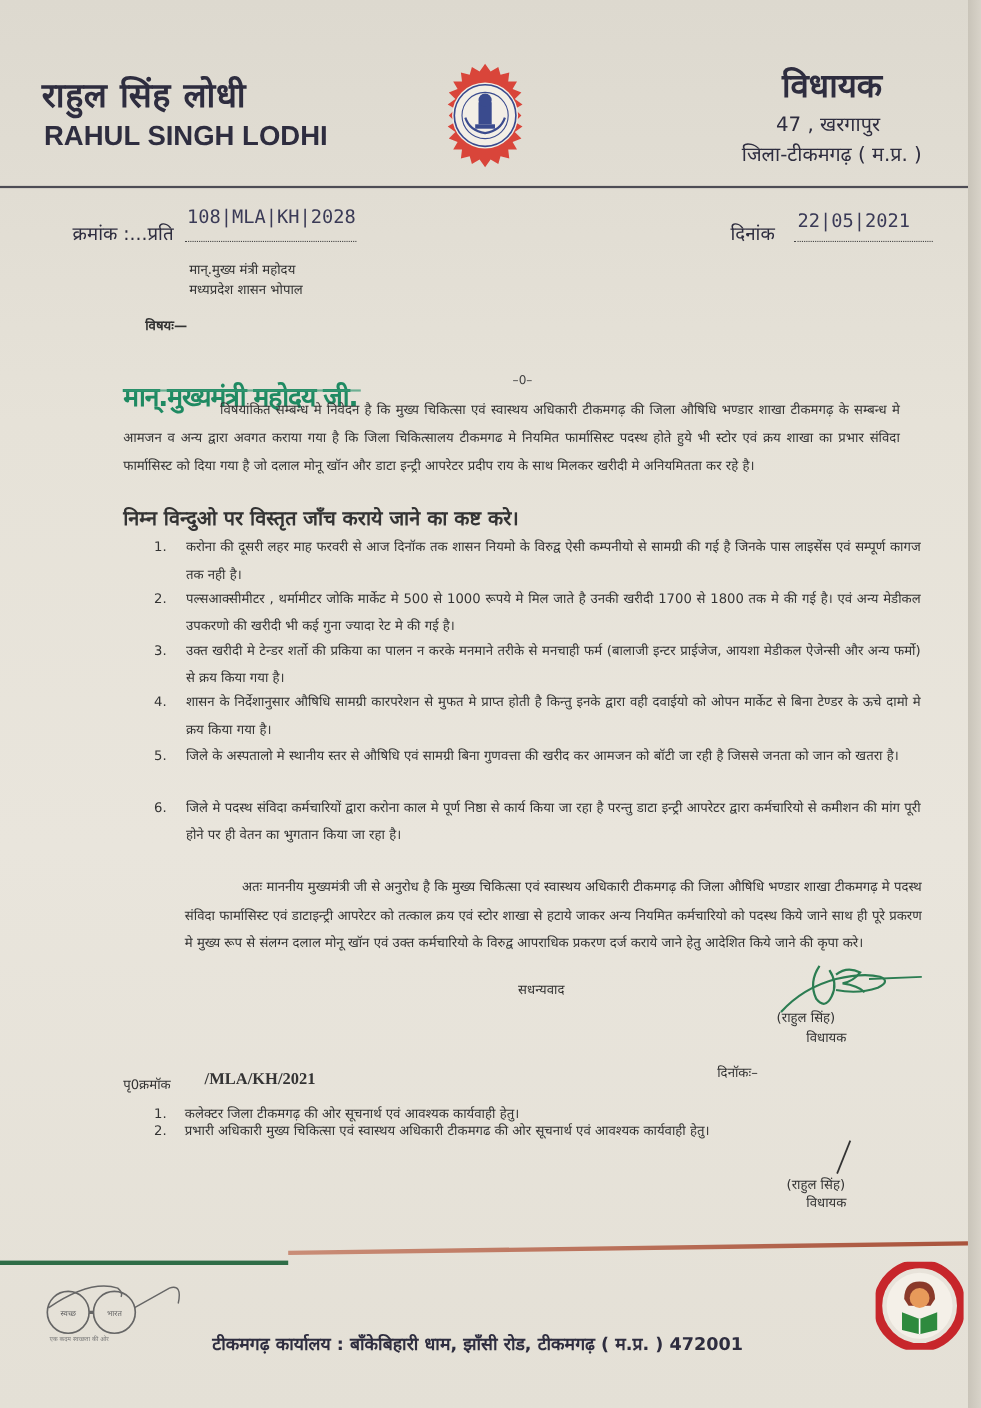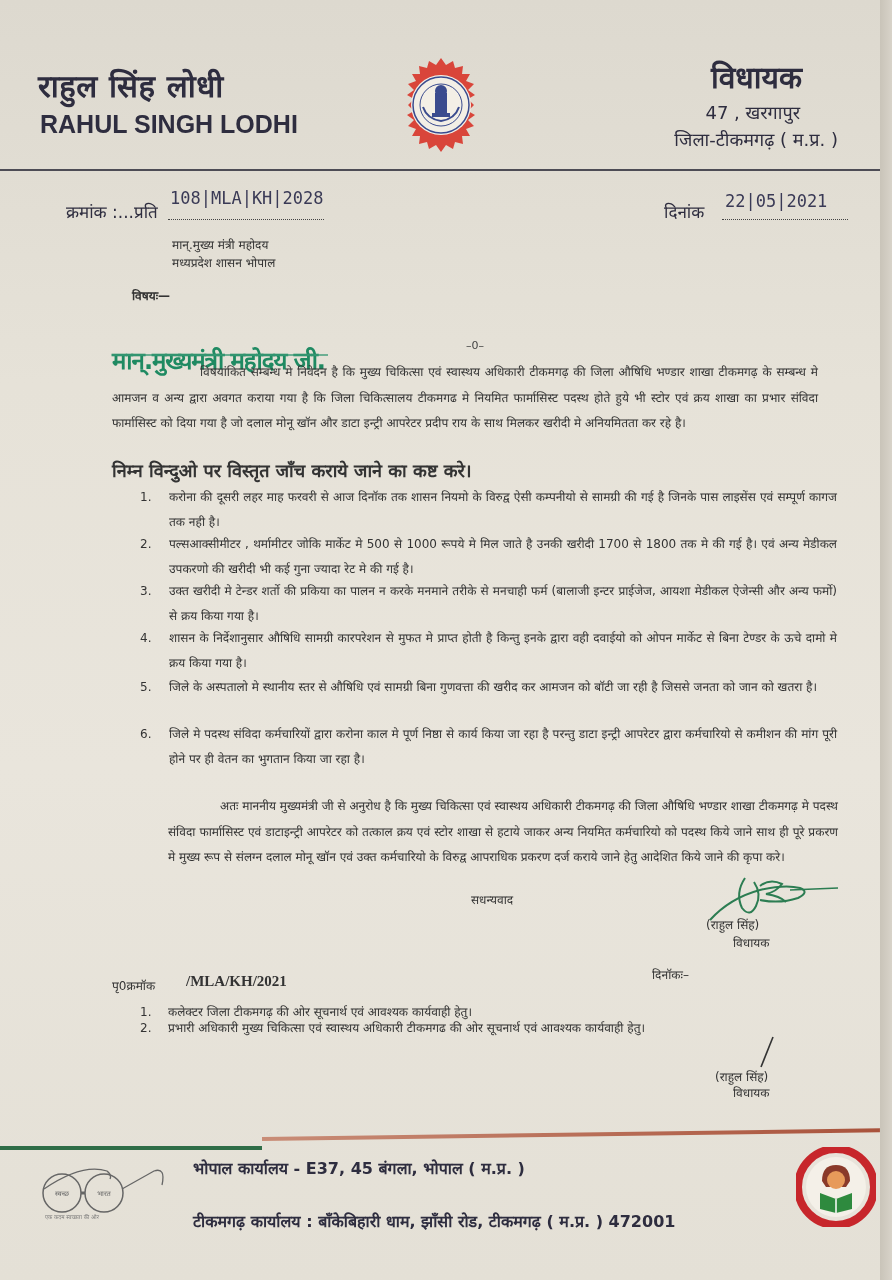--- a/index.html
+++ b/index.html
@@ -179,21 +179,20 @@
     <circle cx="30" cy="30" r="19" fill="none" stroke="#666" stroke-width="1.5"></circle>
     <circle cx="72" cy="30" r="19" fill="none" stroke="#666" stroke-width="1.5"></circle>
     <path d="M49,30 L53,30" stroke="#666" stroke-width="3"></path>
     <path d="M12,26 Q50,0 75,8 Q80,12 78,16" fill="none" stroke="#666" stroke-width="1.3"></path>
     <path d="M90,26 Q115,12 122,8 Q134,4 130,22" fill="none" stroke="#666" stroke-width="1.3"></path>
     <text x="30" y="33" font-size="7" text-anchor="middle" fill="#666" font-family="DejaVu Sans, sans-serif">स्वच्छ</text>
     <text x="72" y="33" font-size="7" text-anchor="middle" fill="#666" font-family="DejaVu Sans, sans-serif">भारत</text>
     <text x="40" y="56" font-size="5.5" text-anchor="middle" fill="#777" font-family="DejaVu Sans, sans-serif">एक कदम स्वच्छता की ओर</text>
   </svg>
 
-  <div class="foot-line" style="top:1157px;">भोपाल कार्यालय - E37, 45 बंगला, भोपाल ( म.प्र. )</div>
   <div class="foot-line" style="top:1181px;margin-top:29px;">टीकमगढ़ कार्यालय : बाँकेबिहारी धाम, झाँसी रोड, टीकमगढ़ ( म.प्र. ) 472001</div>
 
   <svg class="girl-logo" viewBox="0 0 80 80">
     <circle cx="40" cy="40" r="38" fill="#e8e3da" stroke="#c7262b" stroke-width="8"></circle>
     <circle cx="40" cy="40" r="30" fill="#f4f0e8"></circle>
     <path d="M26,34 Q26,18 40,18 Q54,18 54,34 L50,40 L30,40 Z" fill="#8a3a2a"></path>
     <circle cx="40" cy="33" r="9" fill="#e79a5a"></circle>
     <path d="M24,46 L40,52 L56,46 L56,62 L40,66 L24,62 Z" fill="#2e8a3e"></path>
     <path d="M40,52 L40,66" stroke="#fff" stroke-width="1.5"></path>
   </svg>

